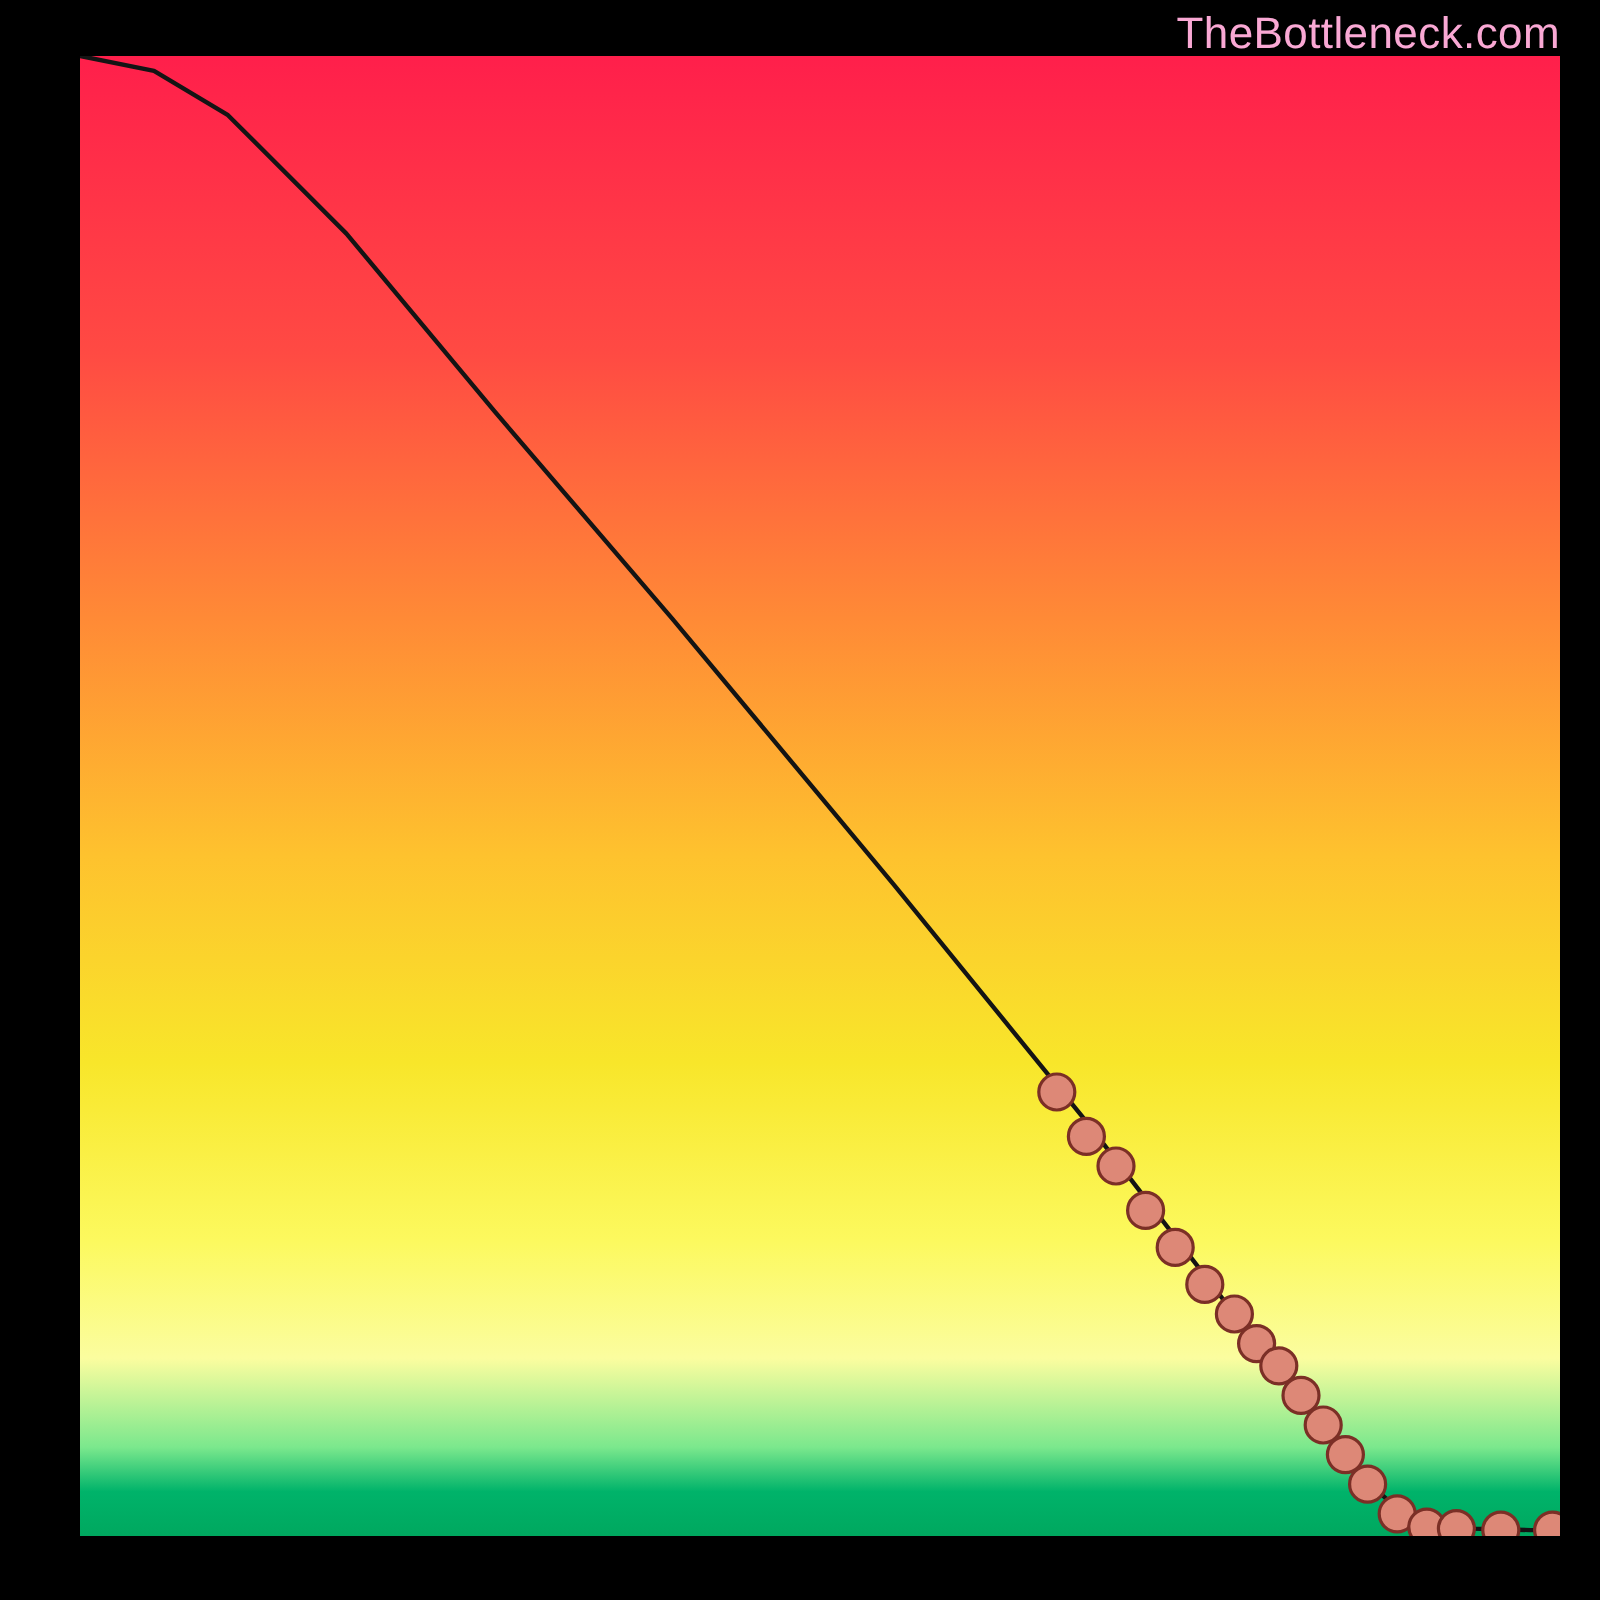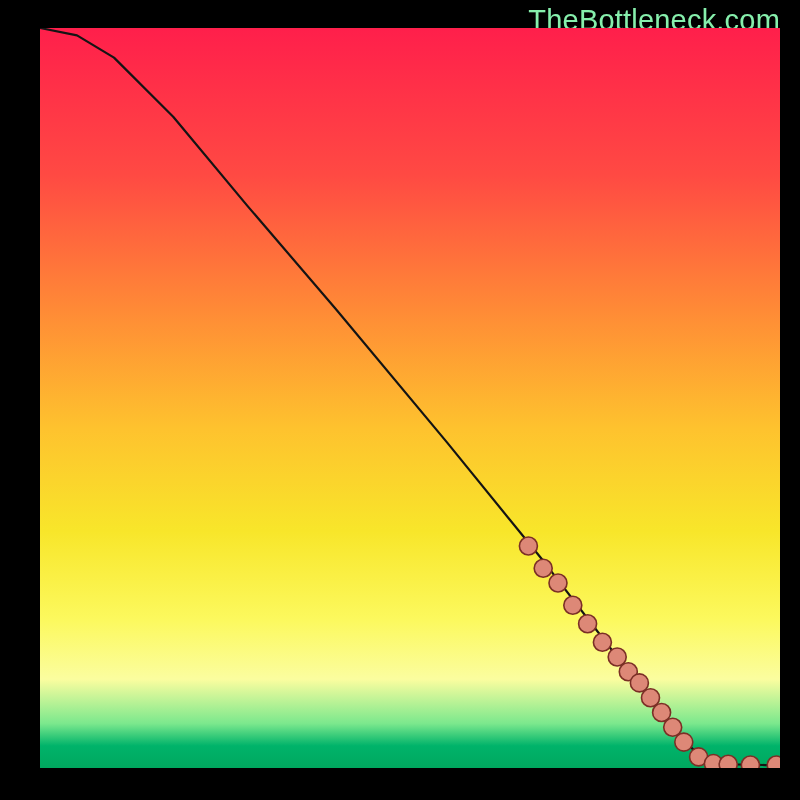--- a/index.html
+++ b/index.html
@@ -35,23 +35,23 @@
       #fbfd9f 88%,
       #7be88d 94%,
       #00b36a 97%,
       #00a85f 100%
     );
   }
   .attribution {
     position: absolute;
     top: 4px;
     right: 20px;
-    font-size: 29px;
+    font-size: 22px;
     font-weight: 400;
-    color: #86efac;
+    color: #f9a8d4;
     letter-spacing: 0.2px;
   }
   svg.overlay {
     position: absolute;
     left: 0;
     top: 0;
     width: 740px;
     height: 740px;
   }
 </style>

